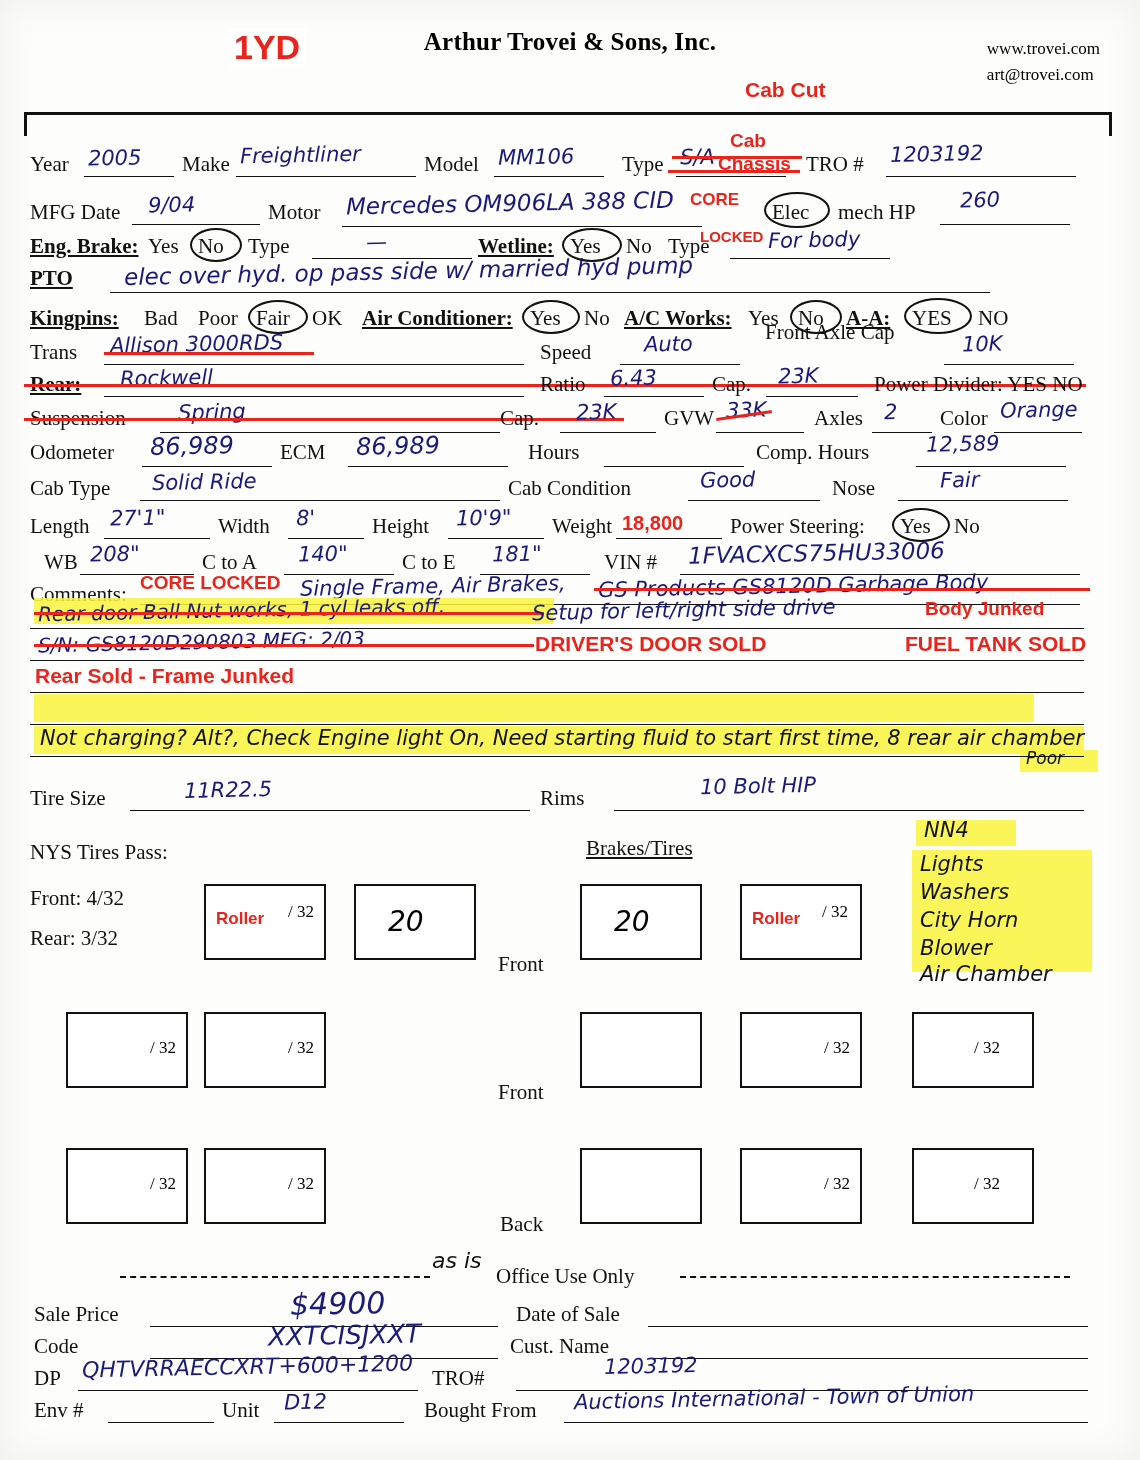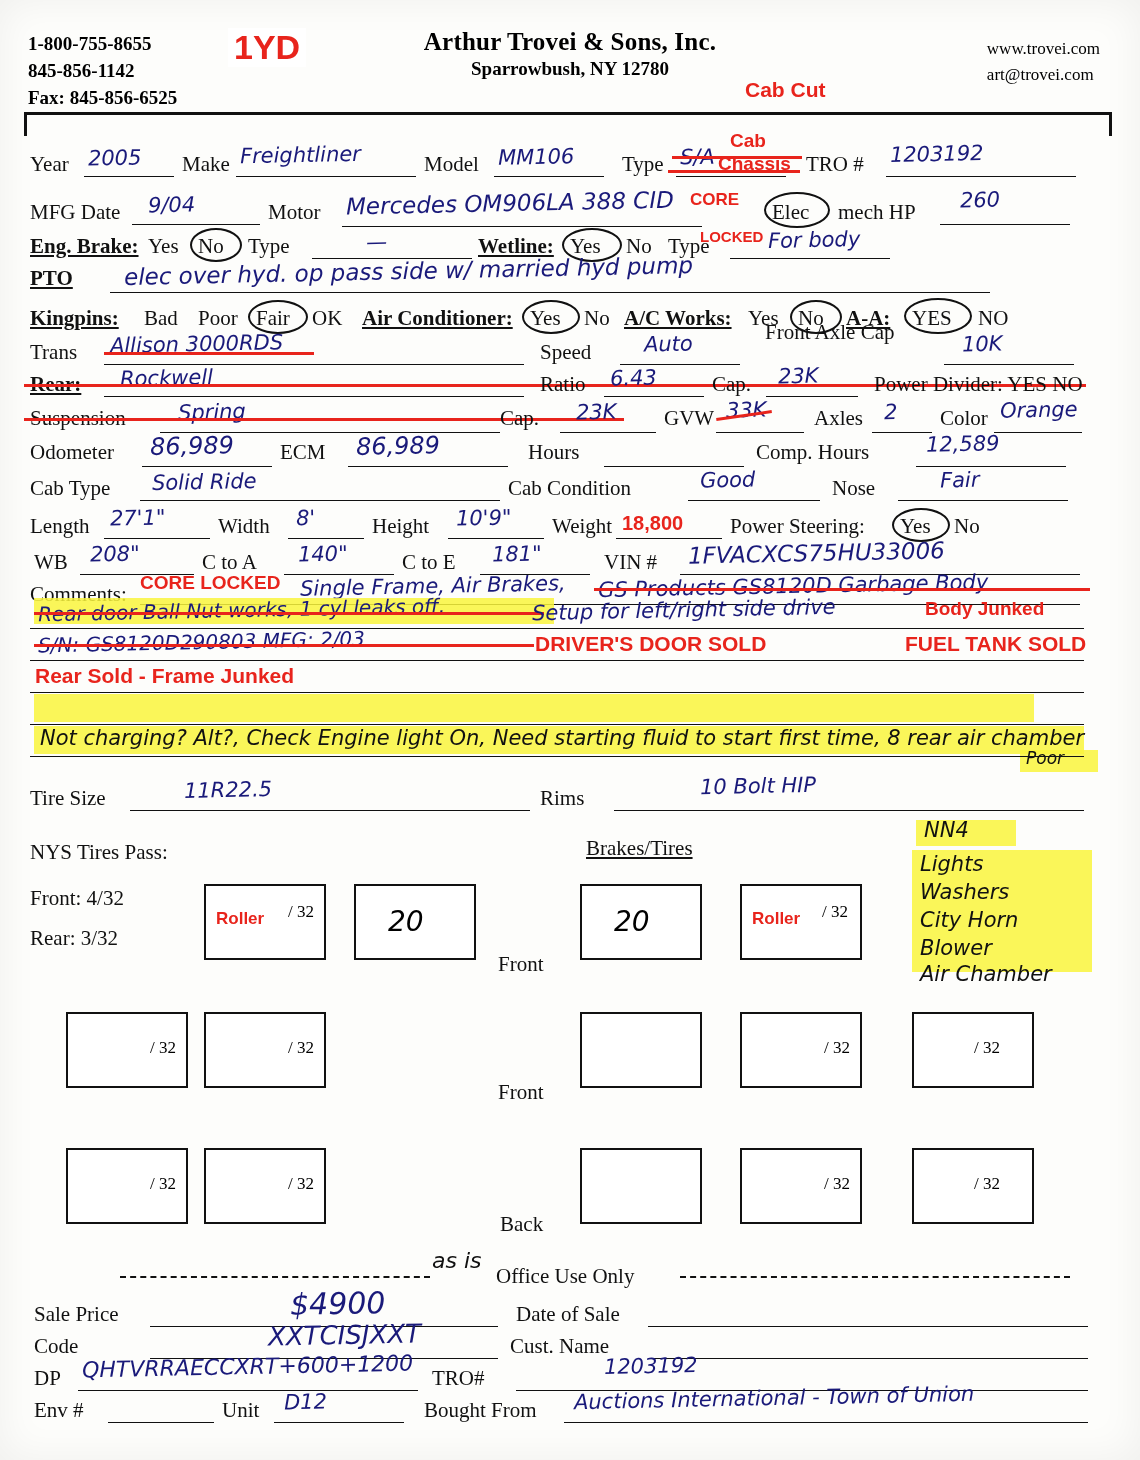--- a/index.html
+++ b/index.html
@@ -50,28 +50,22 @@
   .rollerlbl{position:absolute;color:#e8241c;font-family:"Liberation Sans",sans-serif;font-weight:bold;font-size:17px;}
   .dashed{position:absolute;border-top:2px dashed #111;height:0;}
   .uline{position:absolute;text-decoration:underline;}
 </style>
 </head>
 <body>
 
 <div class="page">
 
   <div class="hdr">
-    <div class="phone">
-      <div>1-800-755-8655</div>
-      <div>845-856-1142</div>
-      <div>Fax: 845-856-6525</div>
-    </div>
     <div class="ctr">
       <div class="t1">Arthur Trovei &amp; Sons, Inc.</div>
-      <div class="t3">Sparrowbush, NY 12780</div>
     </div>
     <div class="web">
       <div>www.trovei.com</div>
       <div>art@trovei.com</div>
     </div>
   </div>
   <div class="rule"></div>
   <div class="lrule"></div>
   <div class="rrule"></div>
 
@@ -251,21 +245,21 @@
 
   <div class="lbl" style="left:552px;top:514px;">Weight</div>
   <div class="redtxt" style="left:622px;top:512px;font-size:20px;">18,800</div>
   <div class="ul" style="left:616px;top:538px;width:106px;"></div>
 
   <div class="lbl" style="left:730px;top:514px;">Power Steering:</div>
   <div class="lbl" style="left:900px;top:514px;">Yes</div>
   <div class="circ" style="left:892px;top:508px;width:54px;height:30px;"></div>
   <div class="lbl" style="left:954px;top:514px;">No</div>
 
-  <div class="lbl" style="left:34px;top:550px;">WB</div>
+  <div class="lbl" style="left:44px;top:550px;">WB</div>
   <div class="hw" style="left:90px;top:542px;">208"</div>
   <div class="ul" style="left:80px;top:574px;width:114px;"></div>
 
   <div class="lbl" style="left:202px;top:550px;">C to A</div>
   <div class="hw" style="left:298px;top:542px;">140"</div>
   <div class="ul" style="left:284px;top:574px;width:110px;"></div>
 
   <div class="lbl" style="left:402px;top:550px;">C to E</div>
   <div class="hw" style="left:492px;top:542px;">181"</div>
   <div class="ul" style="left:480px;top:574px;width:110px;"></div>

